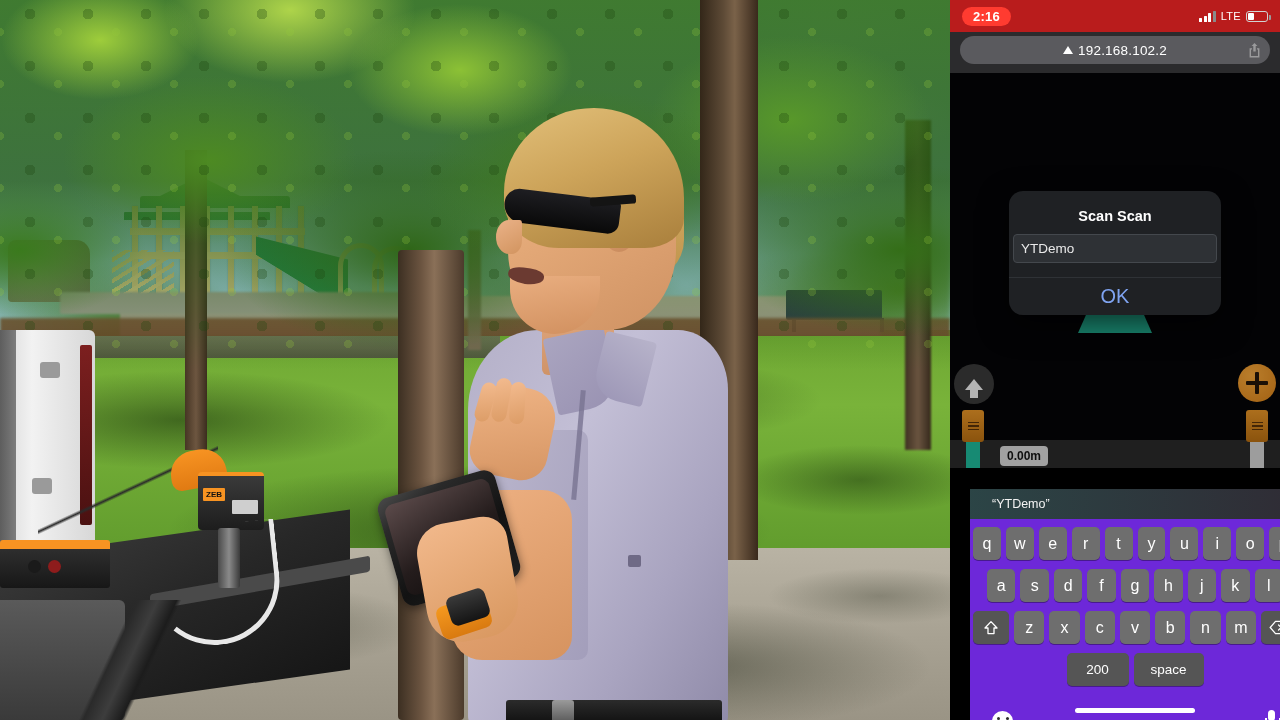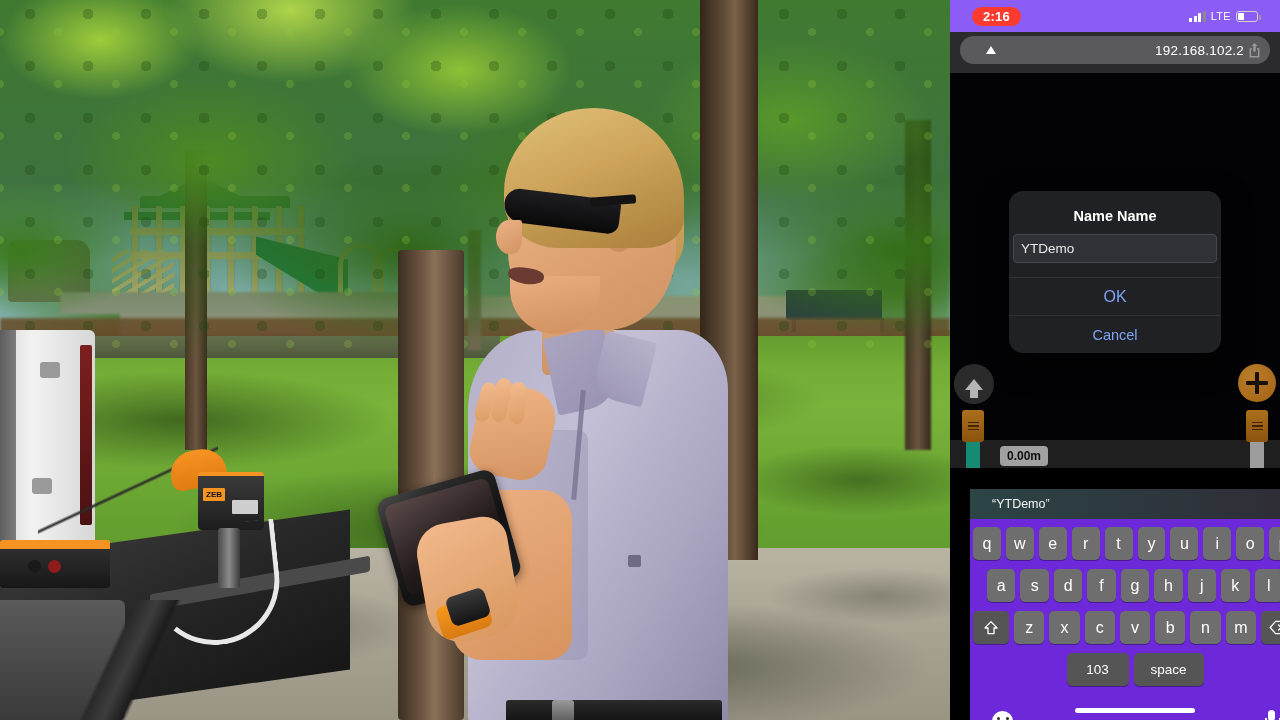--- a/index.html
+++ b/index.html
@@ -385,23 +385,23 @@
     background: linear-gradient(180deg,#9a9a9a,#5b5b5b); border-radius: 3px;
   }
 
   
   .phone-ui {
     position: absolute; left: 950px; top: 0; width: 330px; height: 720px;
     background: #000; overflow: hidden;
     font-family: "Liberation Sans", sans-serif; color: #fff;
   }
   .statusbar {
-    position: relative; height: 32px; background: #8b5cf6;
+    position: relative; height: 32px; background: #b91c1c;
     display: flex; align-items: center; justify-content: space-between;
-    padding: 0 22px;
+    padding: 0 12px;
   }
   .time-pill {
     background: #ff3b30; color: #fff; font-size: 13px; font-weight: bold;
     padding: 2px 11px; border-radius: 11px; letter-spacing: .2px;
   }
   .status-right { display: flex; align-items: center; gap: 5px; }
   .bars { display: flex; align-items: flex-end; gap: 1.5px; height: 11px; }
   .bars i { width: 3px; background: #fff; border-radius: .5px; display: block; }
   .bars i:nth-child(1){height:4px}
   .bars i:nth-child(2){height:6px}
@@ -414,21 +414,21 @@
   }
   .batt:after {
     content:""; position:absolute; right:-3.5px; top:3px; width:2px; height:5px;
     background:#9a9a9a; border-radius:0 1px 1px 0;
   }
   .batt span { display:block; height:100%; width:32%; background:#fff; border-radius:1px; }
 
   .urlbar-wrap { background: #2b2b2d; padding: 4px 10px 9px; }
   .urlbar {
     height: 28px; background: #5a5a5e; border-radius: 14px;
-    display: flex; align-items: center; justify-content: space-between;
+    display: flex; align-items: center; justify-content: center;
     position: relative; padding: 0 26px;
   }
   .url-text { font-size: 13.5px; color: #fff; letter-spacing: .2px; }
   .aa-tri {
     display: inline-block; width: 0; height: 0; margin-right: 5px;
     border-left: 5px solid transparent; border-right: 5px solid transparent;
     border-bottom: 8px solid #fff; vertical-align: 1px;
   }
   .share-ico {
     position: absolute; right: 9px; top: 6px; width: 13px; height: 16px; opacity: .55;
@@ -501,21 +501,21 @@
     padding: 17px 10px 10px;
   }
   .dlg-field-wrap { padding: 0 4px 14px; }
   .dlg-field {
     height: 29px; background: #2e3135; border: 1px solid #44484d; border-radius: 4px;
     display: flex; align-items: center; padding: 0 7px;
     font-size: 13.5px; color: #e9e9e9;
   }
   .dlg-btn {
     height: 38px; display: flex; align-items: center; justify-content: center;
-    font-size: 16px; color: #7fa3f0; border-top: 1px solid #2f3236;
+    font-size: 20px; color: #7fa3f0; border-top: 1px solid #2f3236;
   }
   .dlg-btn.cancel { font-size: 14.5px; }
 
   
   .kb { position: absolute; left: 0; bottom: 0; width: 330px; height: 231px; background: #6d28d9; margin-left: 20px; }
   .kb-suggest {
     height: 30px; display: flex; align-items: center; padding-left: 22px;
     background: linear-gradient(90deg, rgba(40,70,62,.95), rgba(44,44,44,.95));
     font-size: 12.5px; color: #f2f2f2;
   }
@@ -725,26 +725,25 @@
               <i></i>
               <i></i>
             </div>
         </div>
 
         <div class="dist-label">0.00m</div>
       </div>
 
       <div class="dim"></div>
       <div class="dialog">
-        <div class="dlg-title">Name Name</div>
+        <div class="dlg-title">Scan Scan</div>
         <div class="dlg-field-wrap">
           <div class="dlg-field" placeholder="">YTDemo</div>
         </div>
         <div class="dlg-btn">OK</div>
-        <div class="dlg-btn cancel">Cancel</div>
       </div>
     </div>
 
     <div class="kb">
       <div class="kb-suggest">
         <span>“YTDemo”</span>
       </div>
 
       <div class="kb-rows">
         <div class="kb-row row1">
@@ -787,21 +786,21 @@
           <div class="key">m</div>
           <div class="key wide">
             <svg width="20" height="15" viewBox="0 0 20 15">
               <path d="M6.5 1.3 H18.2 V13.7 H6.5 L1.2 7.5 Z" fill="none" stroke="#fff" stroke-width="1.3" stroke-linejoin="round"></path>
               <path d="M9.6 5 L14.6 10 M14.6 5 L9.6 10" stroke="#fff" stroke-width="1.3" stroke-linecap="round"></path>
             </svg>
           </div>
         </div>
 
         <div class="kb-row row4">
-          <div class="key num">103</div>
+          <div class="key num">200</div>
           <div class="key ret">space</div>
         </div>
       </div>
 
       <div class="kb-bottom">
         <div class="emoji-ico"></div>
         <div class="mic-ico">
             <span class="mic-stem"></span>
           </div>
       </div>

